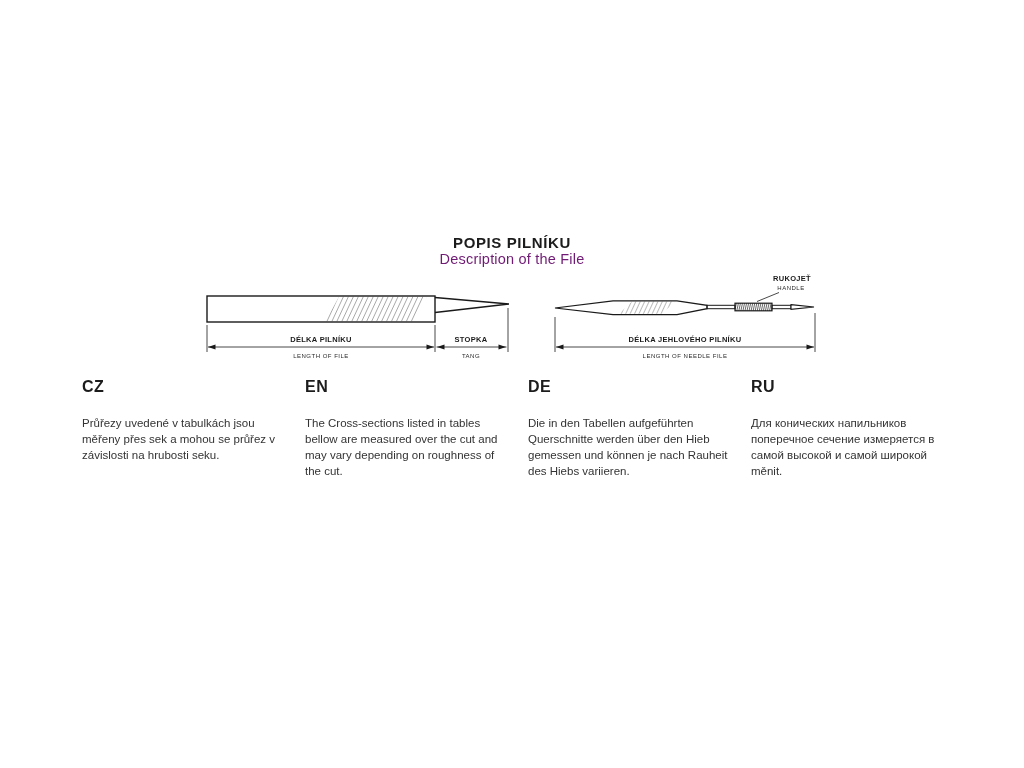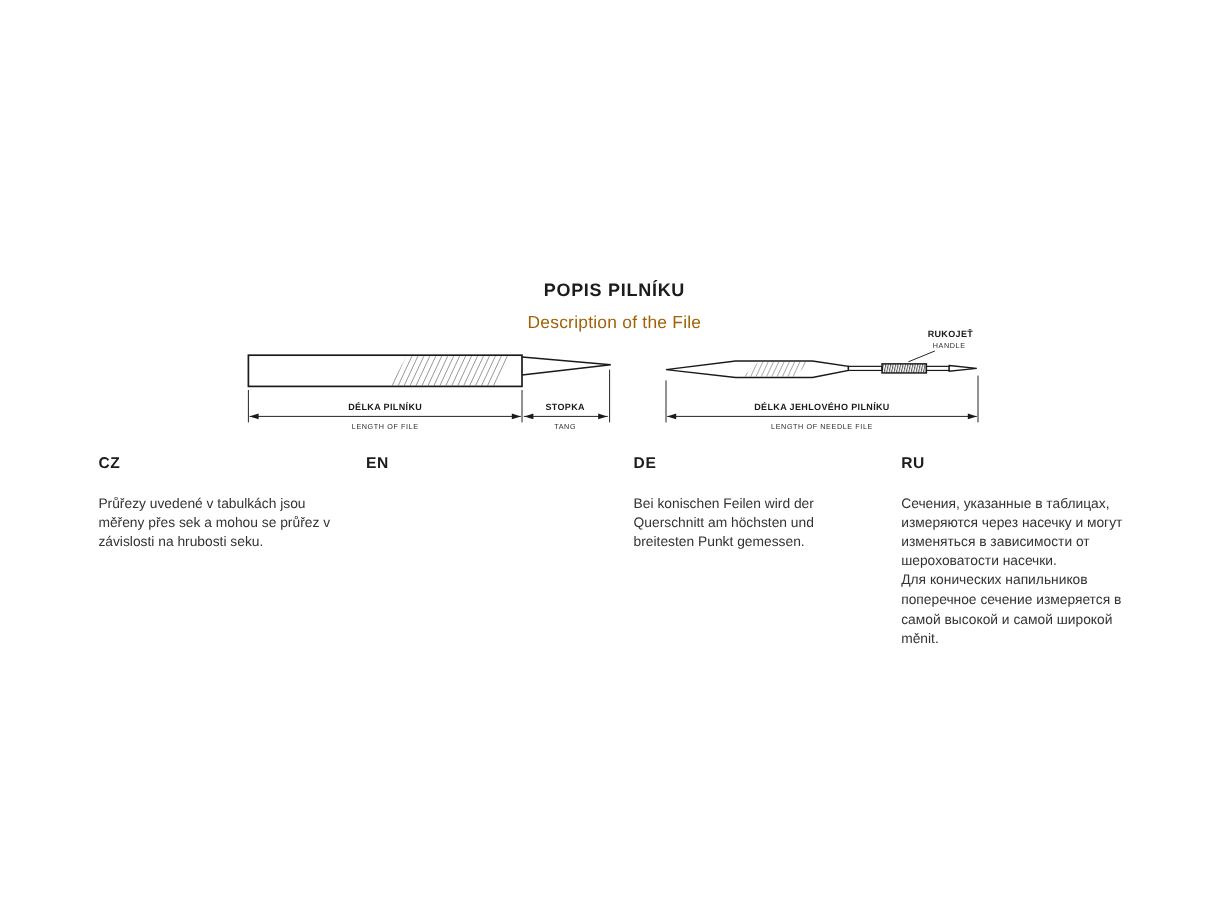--- a/index.html
+++ b/index.html
@@ -21,41 +21,41 @@
     text-align: center;
   }
   .title {
     font-size: 15px;
     font-weight: 700;
     letter-spacing: 0.6px;
     color: #1c1c1c;
   }
   .subtitle {
     font-size: 14.5px;
-    margin-top: 10px;
+    margin-top: 0;
     letter-spacing: 0.2px;
-    color: #a16207;
+    color: #701a75;
   }
   svg.diag { position: absolute; }
   svg text {
     font-family: "Liberation Sans", sans-serif;
     fill: #1a1a1a;
   }
   .dim-main { font-size: 7.5px; font-weight: 700; letter-spacing: 0.3px; }
   .dim-sub  { font-size: 6px; letter-spacing: 0.5px; fill: #2a2a2a; }
   .columns {
     position: absolute;
     left: 82px;
     top: 378px;
     display: grid;
     grid-template-columns: repeat(4, 200px);
     column-gap: 23px;
   }
   .lang-code {
-    font-size: 13px;
+    font-size: 16px;
     font-weight: 700;
     letter-spacing: 0.5px;
     color: #1c1c1c;
     margin-bottom: 19px;
   }
   .col p {
     font-size: 11.5px;
     line-height: 1.4;
     color: #333333;
   }
@@ -133,25 +133,25 @@
     <text class="dim-sub" x="140" y="89.5" text-anchor="middle">LENGTH OF NEEDLE FILE</text>
   </svg>
 
   <div class="columns">
     <div class="col">
       <div class="lang-code">CZ</div>
       <p>Průřezy uvedené v tabulkách jsou měřeny přes sek a mohou se průřez v závislosti na hrubosti seku.</p>
     </div>
     <div class="col">
       <div class="lang-code">EN</div>
+      <p>The Cross-sections listed in tables bellow are measured over the cut and may vary depending on roughness of the cut.</p>
     </div>
     <div class="col">
       <div class="lang-code">DE</div>
-      <p>Bei konischen Feilen wird der Querschnitt am höchsten und breitesten Punkt gemessen.</p>
+      <p>Die in den Tabellen aufgeführten Querschnitte werden über den Hieb gemessen und können je nach Rauheit des Hiebs variieren.</p>
     </div>
     <div class="col">
       <div class="lang-code">RU</div>
-      <p>Сечения, указанные в таблицах, измеряются через насечку и могут изменяться в зависимости от шероховатости насечки.</p>
       <p>Для конических напильников поперечное сечение измеряется в самой высокой и самой широкой měnit.</p>
     </div>
   </div>
 
 </div>
 
 </body></html>

